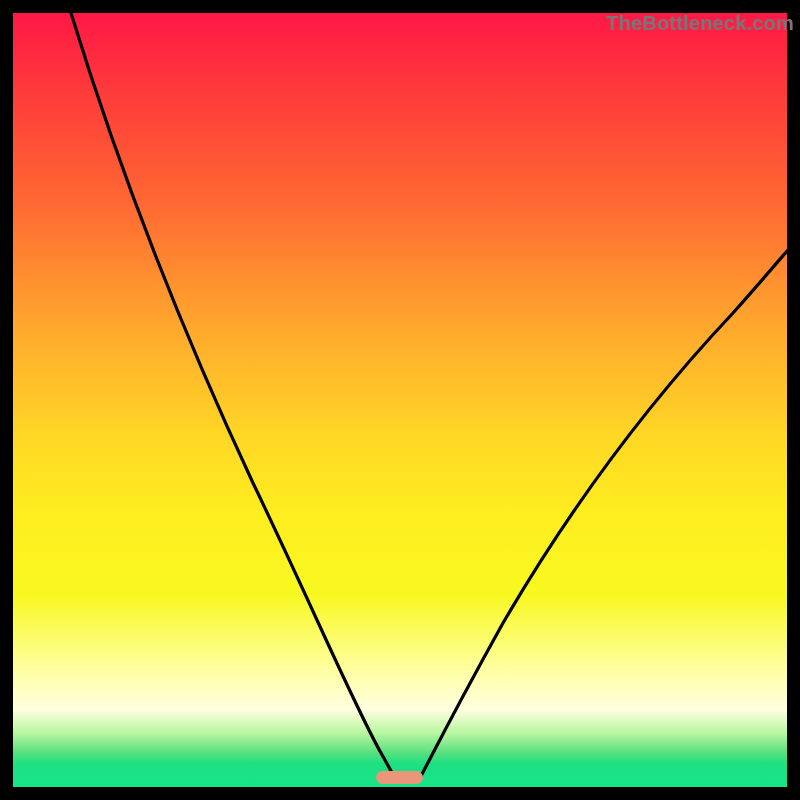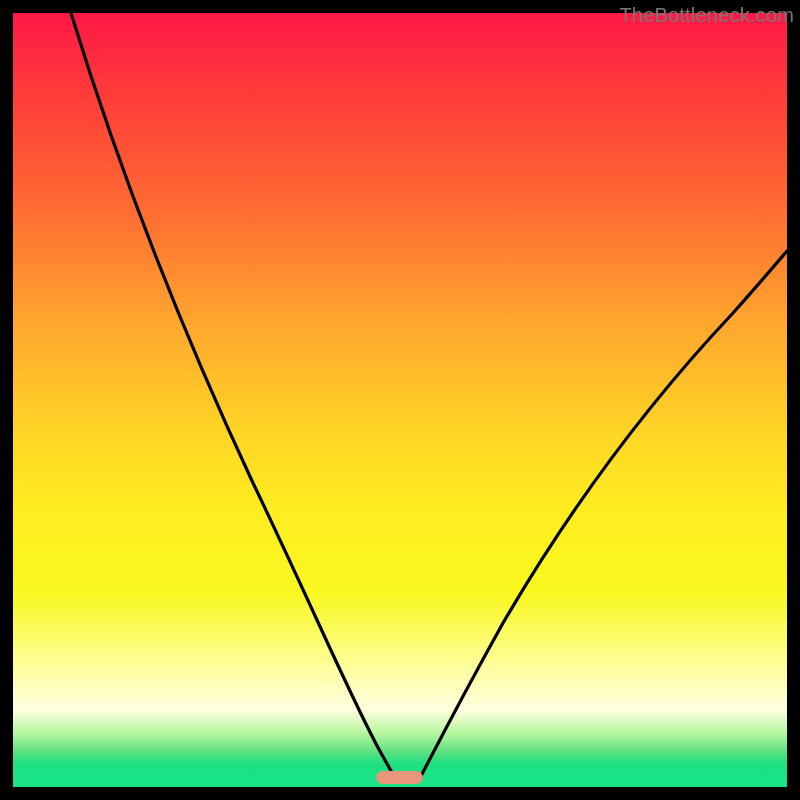--- a/index.html
+++ b/index.html
@@ -46,25 +46,25 @@
     width: 774px;
     height: 774px;
   }
   .marker {
     position: absolute;
     background: #e9967a;
     border-radius: 8px;
   }
   .watermark {
     position: absolute;
-    top: 4px;
+    top: 12px;
     right: 6px;
     color: #777;
     font-size: 20px;
-    font-weight: 400;
+    font-weight: 700;
     letter-spacing: 0.2px;
   }
 </style>
 </head>
 <body>
 
 <div class="stage">
   <div class="plot">
 
     <svg class="curve-svg" viewBox="0 0 774 774" preserveAspectRatio="none">

